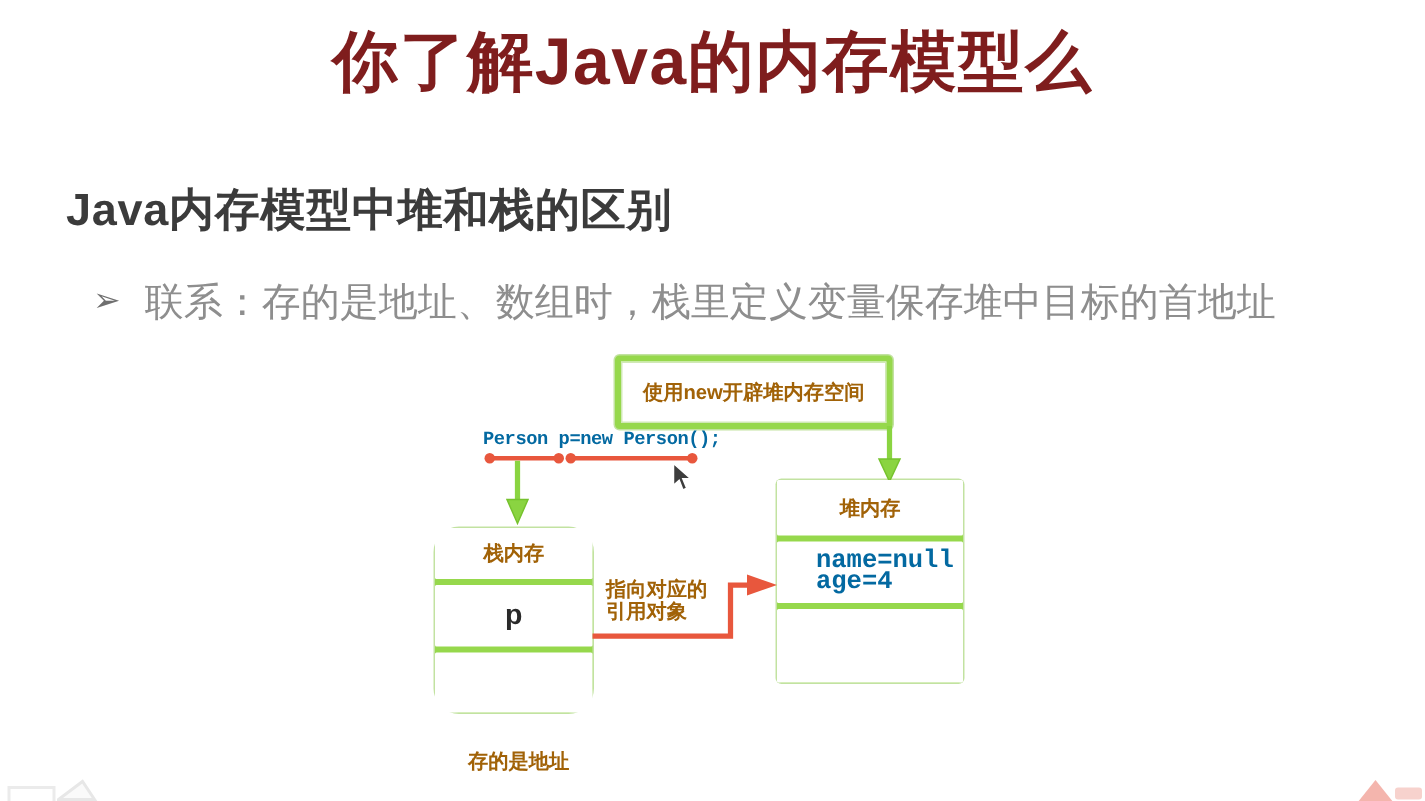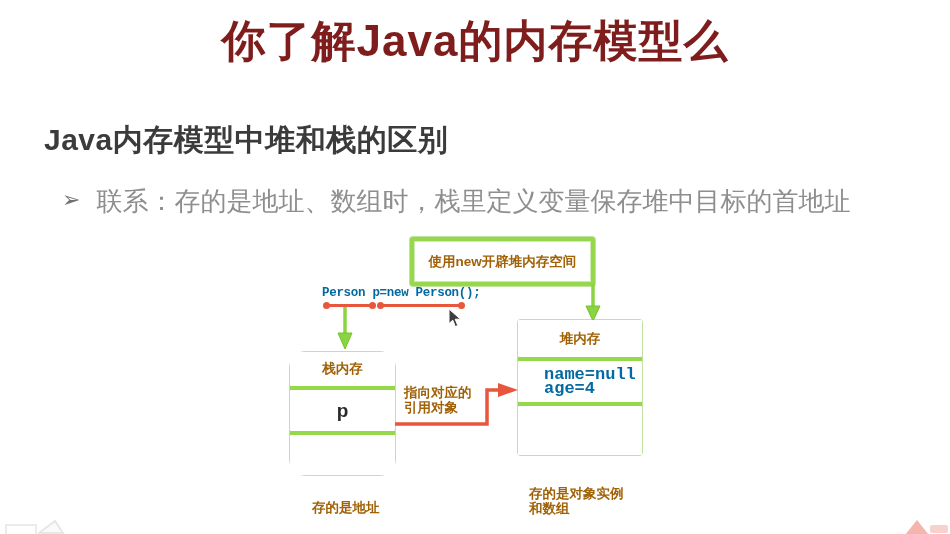--- a/index.html
+++ b/index.html
@@ -145,24 +145,20 @@
       <polygon points="106,3 106,17 126,10"></polygon>
     </svg>
 
     <div class="pointer-label cn">
       <div>指向对应的</div>
       <div>引用对象</div>
     </div>
 
     <div class="caption cn stack-caption">存的是地址</div>
 
-    <div class="caption cn heap-caption">
-      <div>存的是对象实例</div>
-      <div>和数组</div>
-    </div>
 
   </div>
 
   <div class="wm-left-rect"></div>
   <svg class="wm-left-tri" width="28" height="17" viewBox="0 0 28 17">
     <polygon points="1,15 25,15 17,3"></polygon>
   </svg>
   <svg class="wm-right-tri" width="24" height="15" viewBox="0 0 24 15">
     <polygon points="12,0 24,15 0,15"></polygon>
   </svg>

